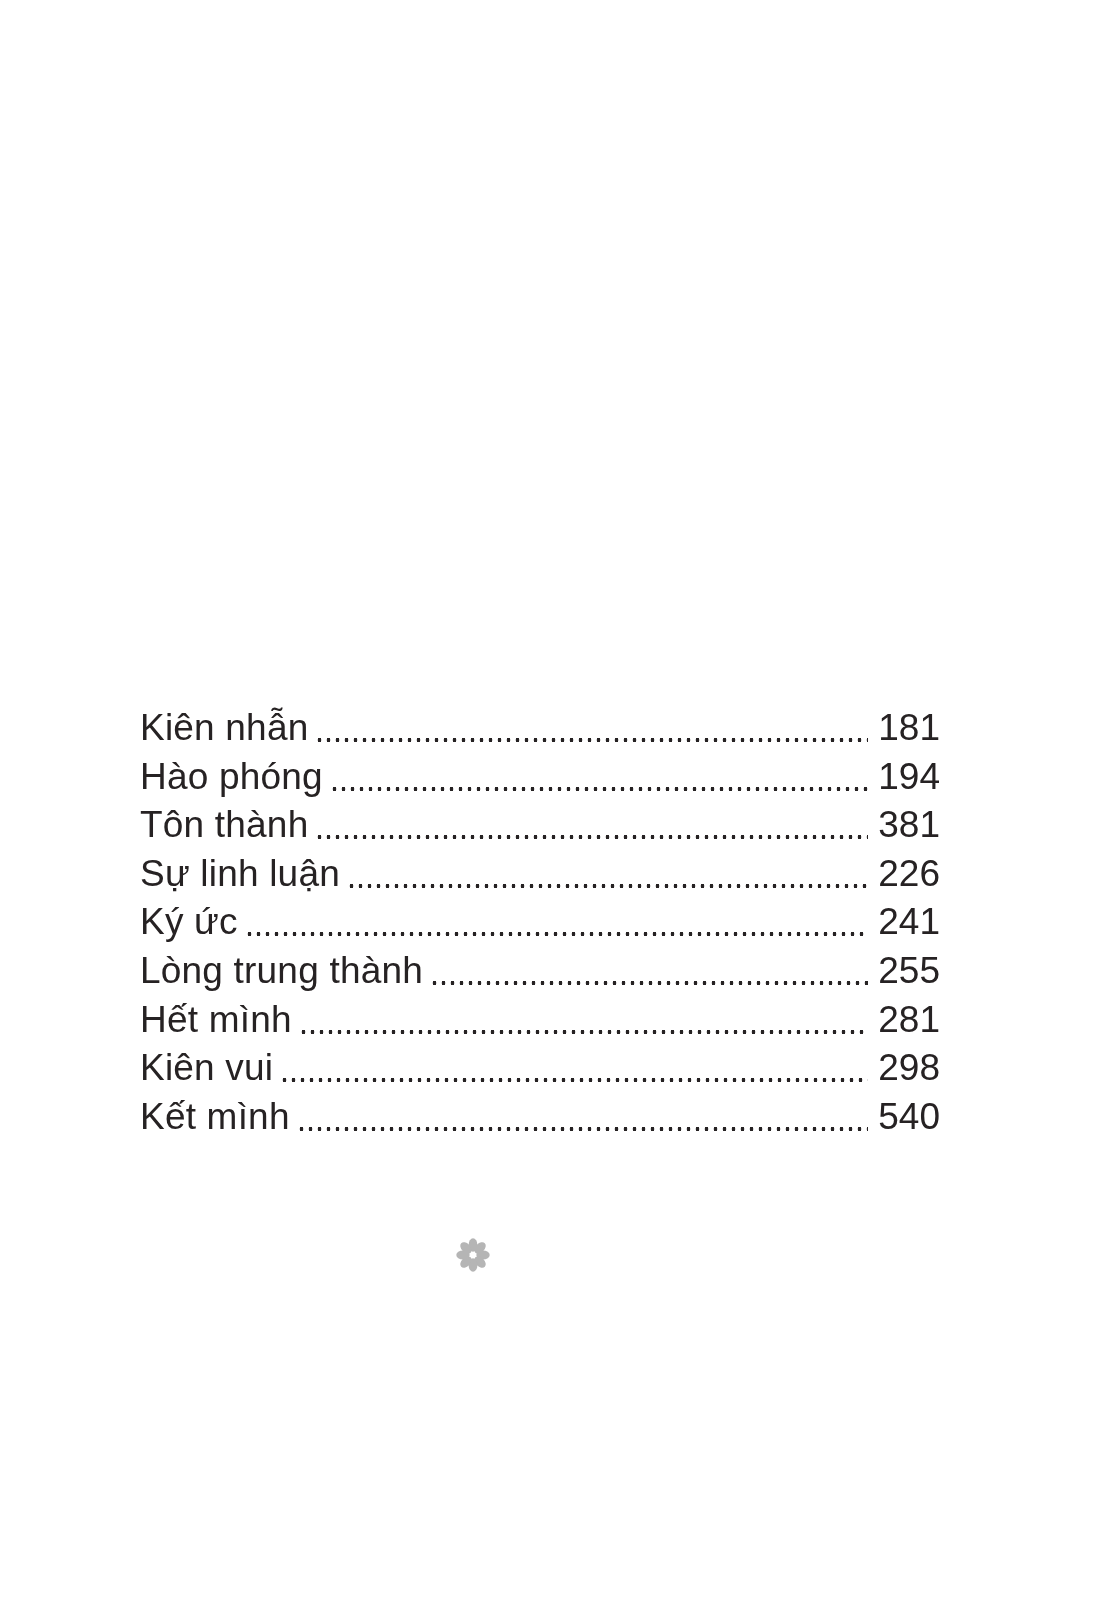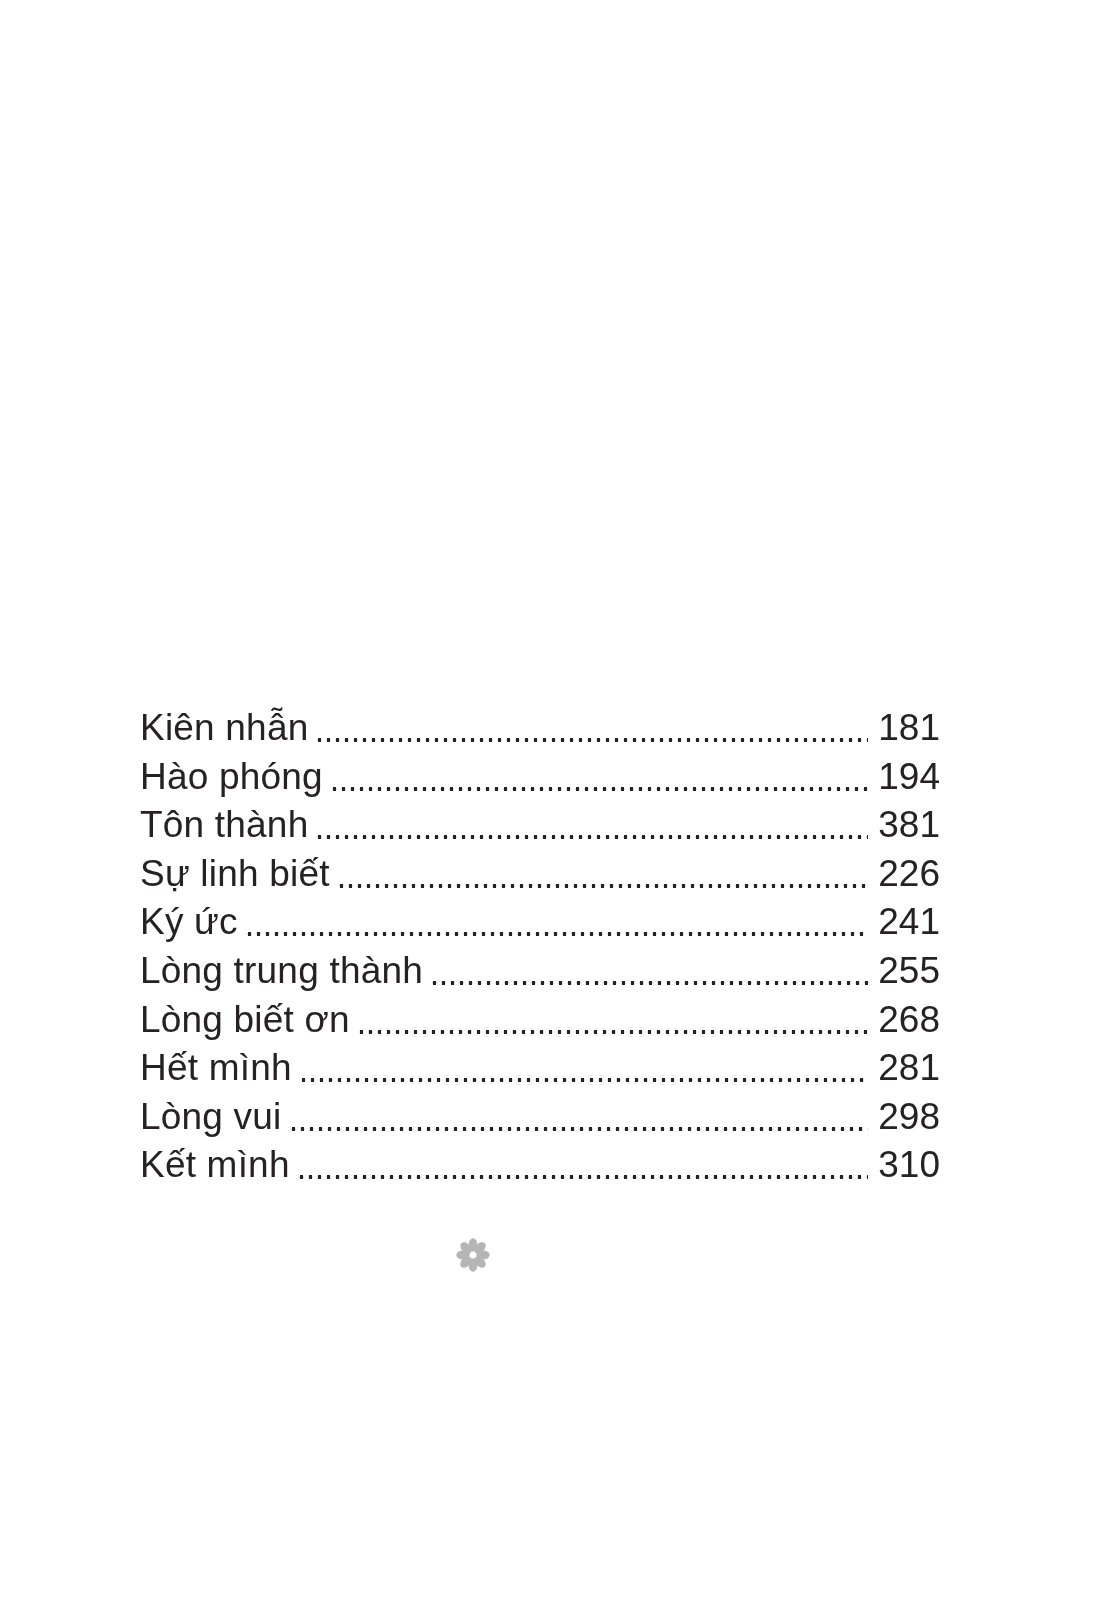--- a/index.html
+++ b/index.html
@@ -78,53 +78,48 @@
     <span class="title">Hào phóng</span>
     <span class="leader"></span>
     <span class="pagenum">194</span>
   </div>
       <div class="row">
     <span class="title">Tôn thành</span>
     <span class="leader"></span>
     <span class="pagenum">381</span>
   </div>
       <div class="row">
-    <span class="title">Sự linh biết</span>
+    <span class="title">Sự linh luận</span>
     <span class="leader"></span>
     <span class="pagenum">226</span>
   </div>
       <div class="row">
     <span class="title">Ký ức</span>
     <span class="leader"></span>
     <span class="pagenum">241</span>
   </div>
       <div class="row">
     <span class="title">Lòng trung thành</span>
     <span class="leader"></span>
     <span class="pagenum">255</span>
   </div>
       <div class="row">
-    <span class="title">Lòng biết ơn</span>
-    <span class="leader"></span>
-    <span class="pagenum">268</span>
-  </div>
-      <div class="row">
     <span class="title">Hết mình</span>
     <span class="leader"></span>
     <span class="pagenum">281</span>
   </div>
       <div class="row">
-    <span class="title">Lòng vui</span>
+    <span class="title">Kiên vui</span>
     <span class="leader"></span>
     <span class="pagenum">298</span>
   </div>
       <div class="row">
     <span class="title">Kết mình</span>
     <span class="leader"></span>
-    <span class="pagenum">310</span>
+    <span class="pagenum">540</span>
   </div>
     </div>
 
   <div class="ornament-wrap">
     <svg viewBox="-18 -18 36 36" fill="currentColor" xmlns="http://www.w3.org/2000/svg">
       <g>
         <ellipse cx="0" cy="-10.6" rx="4.7" ry="7.1"></ellipse>
         <ellipse cx="0" cy="-10.6" rx="4.7" ry="7.1" transform="rotate(45)"></ellipse>
         <ellipse cx="0" cy="-10.6" rx="4.7" ry="7.1" transform="rotate(90)"></ellipse>
         <ellipse cx="0" cy="-10.6" rx="4.7" ry="7.1" transform="rotate(135)"></ellipse>

